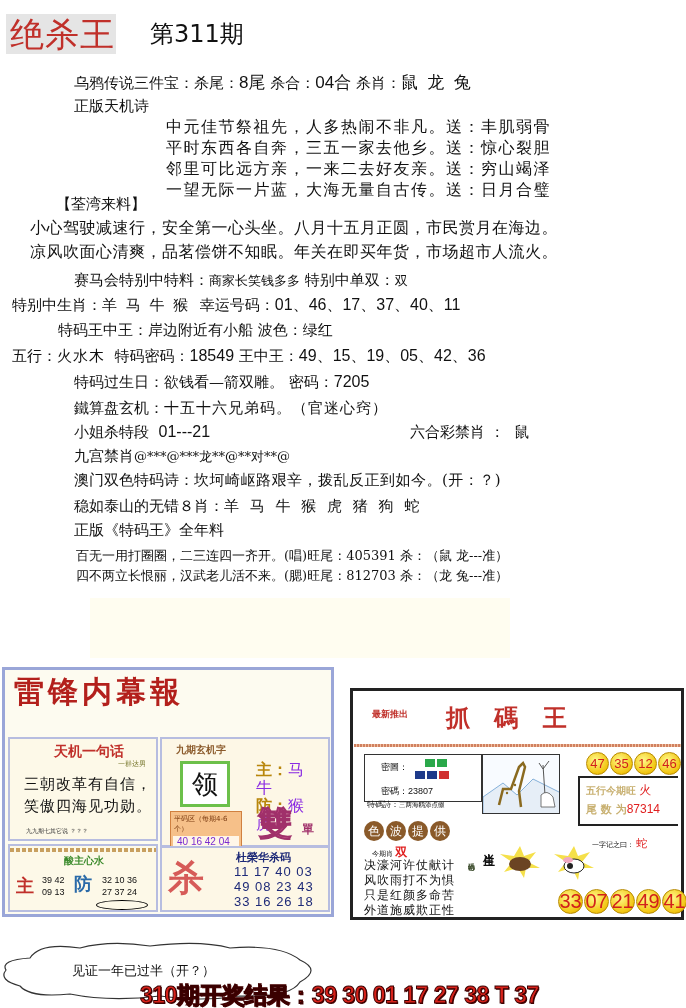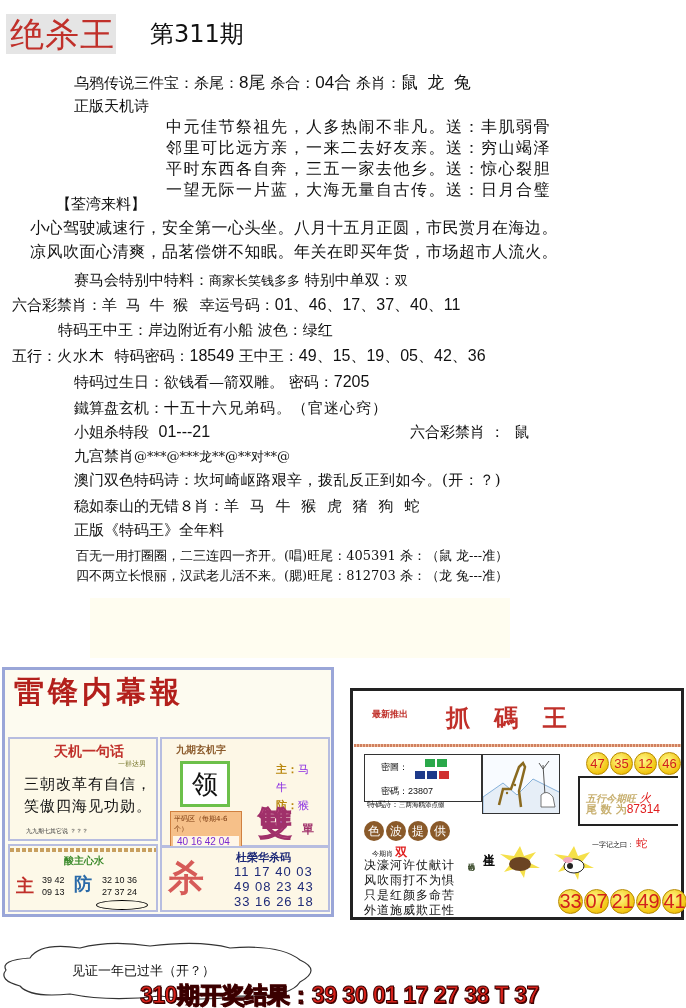--- a/index.html
+++ b/index.html
@@ -39,38 +39,38 @@
 
 <div class="abs line serif" style="left:74px;top:70px;">
   <span>乌鸦传说三件宝：</span><span>杀尾：</span><span class="sans" style="font-size:17px">8尾</span>
   <span>杀合：</span><span class="sans" style="font-size:17px">04合</span>
   <span>杀肖：</span><span style="font-size:17px;letter-spacing:2px">鼠 龙 兔</span>
 </div>
 <div class="abs line serif" style="left:74px;top:94px;">正版天机诗</div>
 
 <div class="abs serif" style="left:166px;top:116px;font-size:16px;line-height:21px;letter-spacing:1.5px;">
   <div>中元佳节祭祖先，人多热闹不非凡。送：丰肌弱骨</div>
+  <div>平时东西各自奔，三五一家去他乡。送：惊心裂胆</div>
   <div>邻里可比远方亲，一来二去好友亲。送：穷山竭泽</div>
-  <div>平时东西各自奔，三五一家去他乡。送：惊心裂胆</div>
   <div>一望无际一片蓝，大海无量自古传。送：日月合璧</div>
 </div>
 
 <div class="abs line serif" style="left:56px;top:192px;">【荃湾来料】</div>
 <div class="abs serif" style="left:30px;top:216px;font-size:16px;line-height:24px;letter-spacing:0.5px;">
   <div>小心驾驶减速行，安全第一心头坐。八月十五月正圆，市民赏月在海边。</div>
   <div>凉风吹面心清爽，品茗偿饼不知眠。年关在即买年货，市场超市人流火。</div>
 </div>
 
 <div class="abs line serif" style="left:74px;top:268px;">
   <span>赛马会特别中特料：</span><span style="font-size:13px">商家长笑钱多多</span>
   <span>特别中单双：</span><span style="font-size:13px">双</span>
 </div>
 
 <div class="abs line serif" style="left:12px;top:293px;">
-  <span>六合彩禁肖：</span><span style="letter-spacing:2px">羊 马 牛 猴</span>
+  <span>特别中生肖：</span><span style="letter-spacing:2px">羊 马 牛 猴</span>
   &nbsp;<span>幸运号码：</span><span class="sans" style="font-size:16px">01、46、17、37、40、11</span>
 </div>
 
 <div class="abs line serif" style="left:58px;top:318px;">
   <span>特码王中王：</span><span>岸边附近有小船</span>
   <span>波色：</span><span>绿红</span>
 </div>
 
 <div class="abs line serif" style="left:12px;top:344px;">
   <span>五行：</span><span style="letter-spacing:1px">火水木</span>
@@ -127,21 +127,21 @@
   <div style="position:absolute;left:16px;top:88px;font-size:6px;color:#333;">九九期七其它说 ？？？</div>
 </div>
 
 <div class="box" style="left:160px;top:737px;width:170px;height:110px;border:2px solid #b7bde0;background:#fdf7e6;">
   <div style="position:absolute;left:14px;top:4px;font-size:10px;color:#8b5a2b;font-weight:bold;">九期玄机字</div>
   <div style="position:absolute;left:18px;top:22px;width:44px;height:40px;border:3px solid #6cc04a;background:#fff;text-align:center;font-size:26px;line-height:40px;">领</div>
   <div style="position:absolute;left:8px;top:72px;width:70px;height:34px;background:#f6c089;border:1px solid #d08040;">
     <div style="font-size:7px;color:#7a3a10;padding:2px 3px;">平码区（每期4-6个）</div>
     <div class="sans" style="font-size:10px;color:#7a2bd0;padding-left:4px;background:#fff6e8;margin:0 2px;">40 16 42 04</div>
   </div>
-  <div class="serif" style="position:absolute;left:94px;top:22px;font-size:11px;line-height:18px;margin-left:20px;">
+  <div class="serif" style="position:absolute;left:94px;top:22px;font-size:16px;line-height:18px;">
     <div><span style="color:#b8860b;font-weight:bold">主：</span><span style="color:#8a2be2;letter-spacing:4px">马 牛</span></div>
     <div><span style="color:#b8860b;font-weight:bold">防：</span><span style="color:#8a2be2;letter-spacing:4px">猴 虎</span></div>
   </div>
   <div class="serif" style="position:absolute;left:96px;top:62px;font-size:34px;color:#e86aa0;font-weight:bold;-webkit-text-stroke:1px #a0306a;">雙</div>
   <div class="serif" style="position:absolute;left:140px;top:82px;font-size:12px;color:#a0306a;font-weight:bold;">單</div>
 </div>
 
 <div class="box" style="left:8px;top:844px;width:150px;height:68px;border:2px solid #b7bde0;background:#fdf9e8;">
   <div style="position:absolute;left:0;top:2px;width:146px;height:4px;background:repeating-linear-gradient(90deg,#c8a060 0 4px,transparent 4px 6px);"></div>
   <div class="serif" style="position:absolute;left:54px;top:8px;font-size:10px;color:#3a8a2a;font-weight:bold;">酸主心水</div>
@@ -195,21 +195,21 @@
     <path d="M60 10 L62 40 M56 8 L60 14 L66 6" stroke="#555" stroke-width="1" fill="none"></path>
     <path d="M58 40 Q64 34 70 42 L72 52 L58 52Z" fill="#fff" stroke="#555" stroke-width="0.8"></path>
   </svg>
 </div>
 
 <div class="abs" style="left:586px;top:752px;">
   <span class="ball">47</span><span class="ball">35</span><span class="ball">12</span><span class="ball">46</span>
 </div>
 
 <div class="box" style="left:578px;top:776px;width:100px;height:50px;border-left:2px solid #222;border-top:2px solid #222;border-bottom:2px solid #222;background:#fff;">
-  <div style="position:absolute;left:6px;top:12px;font-size:10px;font-style:italic;"><span class="serif" style="color:#c8b070;font-weight:bold">五行今期旺</span> <span class="serif" style="color:#e02020;font-size:12px">火</span></div>
+  <div style="position:absolute;left:6px;top:4px;font-size:10px;"><span class="serif" style="color:#c8b070;font-weight:bold">五行今期旺</span> <span class="serif" style="color:#e02020;font-size:12px">火</span></div>
   <div style="position:absolute;left:6px;top:24px;font-size:11px;"><span class="serif" style="color:#c8b070;font-weight:bold">尾 数 为</span><span class="sans" style="color:#e02020;font-size:12px">87314</span></div>
 </div>
 
 <div class="abs" style="left:592px;top:836px;font-size:7px;"><span>一字记之曰：</span> <span class="serif" style="color:#e02020;font-size:11px">蛇</span></div>
 
 <div class="abs" style="left:364px;top:820px;">
   <span class="coin">色</span><span class="coin">波</span><span class="coin">提</span><span class="coin">供</span>
 </div>
 
 <div class="abs" style="left:372px;top:844px;font-size:7px;"><span>今期肖</span> <span class="serif" style="color:#e02020;font-size:12px;font-weight:bold">双</span></div>

